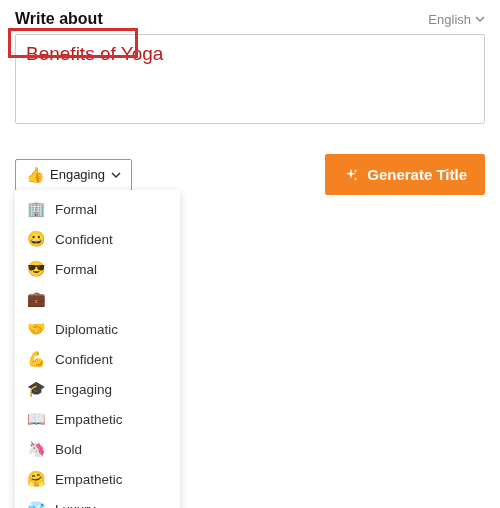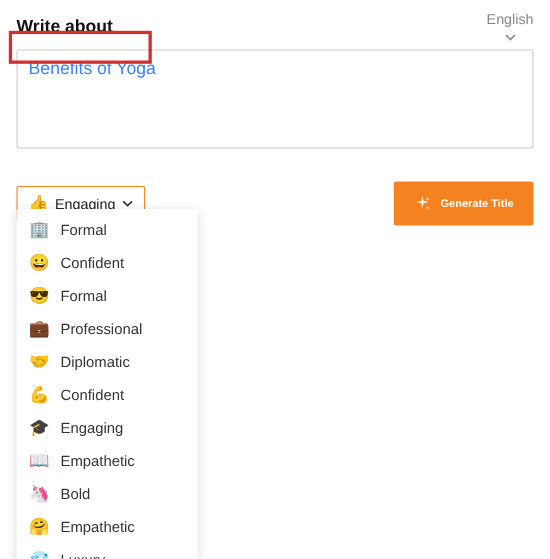--- a/index.html
+++ b/index.html
@@ -22,34 +22,33 @@
       font-size: 16px;
       color: #111;
     }
     .lang-select {
       font-size: 13px;
       color: #888;
       display: inline-flex;
       align-items: center;
       gap: 4px;
       cursor: pointer;
-      flex-direction: column;
     }
     .lang-select svg { width: 10px; height: 10px; }
     .textarea-box {
       width: 100%;
       height: 90px;
       border: 1px solid #ccc;
       border-radius: 2px;
       padding: 8px 10px;
       position: relative;
     }
     .textarea-content {
-      font-size: 16px;
-      color: #3b82f6;
+      font-size: 19px;
+      color: #b91c1c;
     }
     .highlight-box {
       position: absolute;
       border: 3px solid #d32f2f;
       top: 28px;
       left: 8px;
       width: 130px;
       height: 30px;
       pointer-events: none;
     }
@@ -70,21 +69,21 @@
       gap: 6px;
       cursor: pointer;
       border-radius: 2px;
       font-weight: 500;
     }
     .tone-button svg { width: 10px; height: 10px; }
     .generate-button {
       background: #f58220;
       color: #fff;
       border: none;
-      font-size: 10px;
+      font-size: 15px;
       font-weight: 700;
       padding: 12px 18px;
       display: inline-flex;
       align-items: center;
       gap: 8px;
       cursor: pointer;
       border-radius: 2px;
     }
     .generate-button svg { width: 16px; height: 16px; fill: #fff; }
     .dropdown {
@@ -155,21 +154,20 @@
     <div class="dropdown-item">
       <span class="tone-emoji">😀</span>
       <span>Confident</span>
     </div>
     <div class="dropdown-item">
       <span class="tone-emoji">😎</span>
       <span>Formal</span>
     </div>
     <div class="dropdown-item">
       <span class="tone-emoji">💼</span>
-      <span>Professional</span>
     </div>
     <div class="dropdown-item">
       <span class="tone-emoji">🤝</span>
       <span>Diplomatic</span>
     </div>
     <div class="dropdown-item">
       <span class="tone-emoji">💪</span>
       <span>Confident</span>
     </div>
     <div class="dropdown-item">

